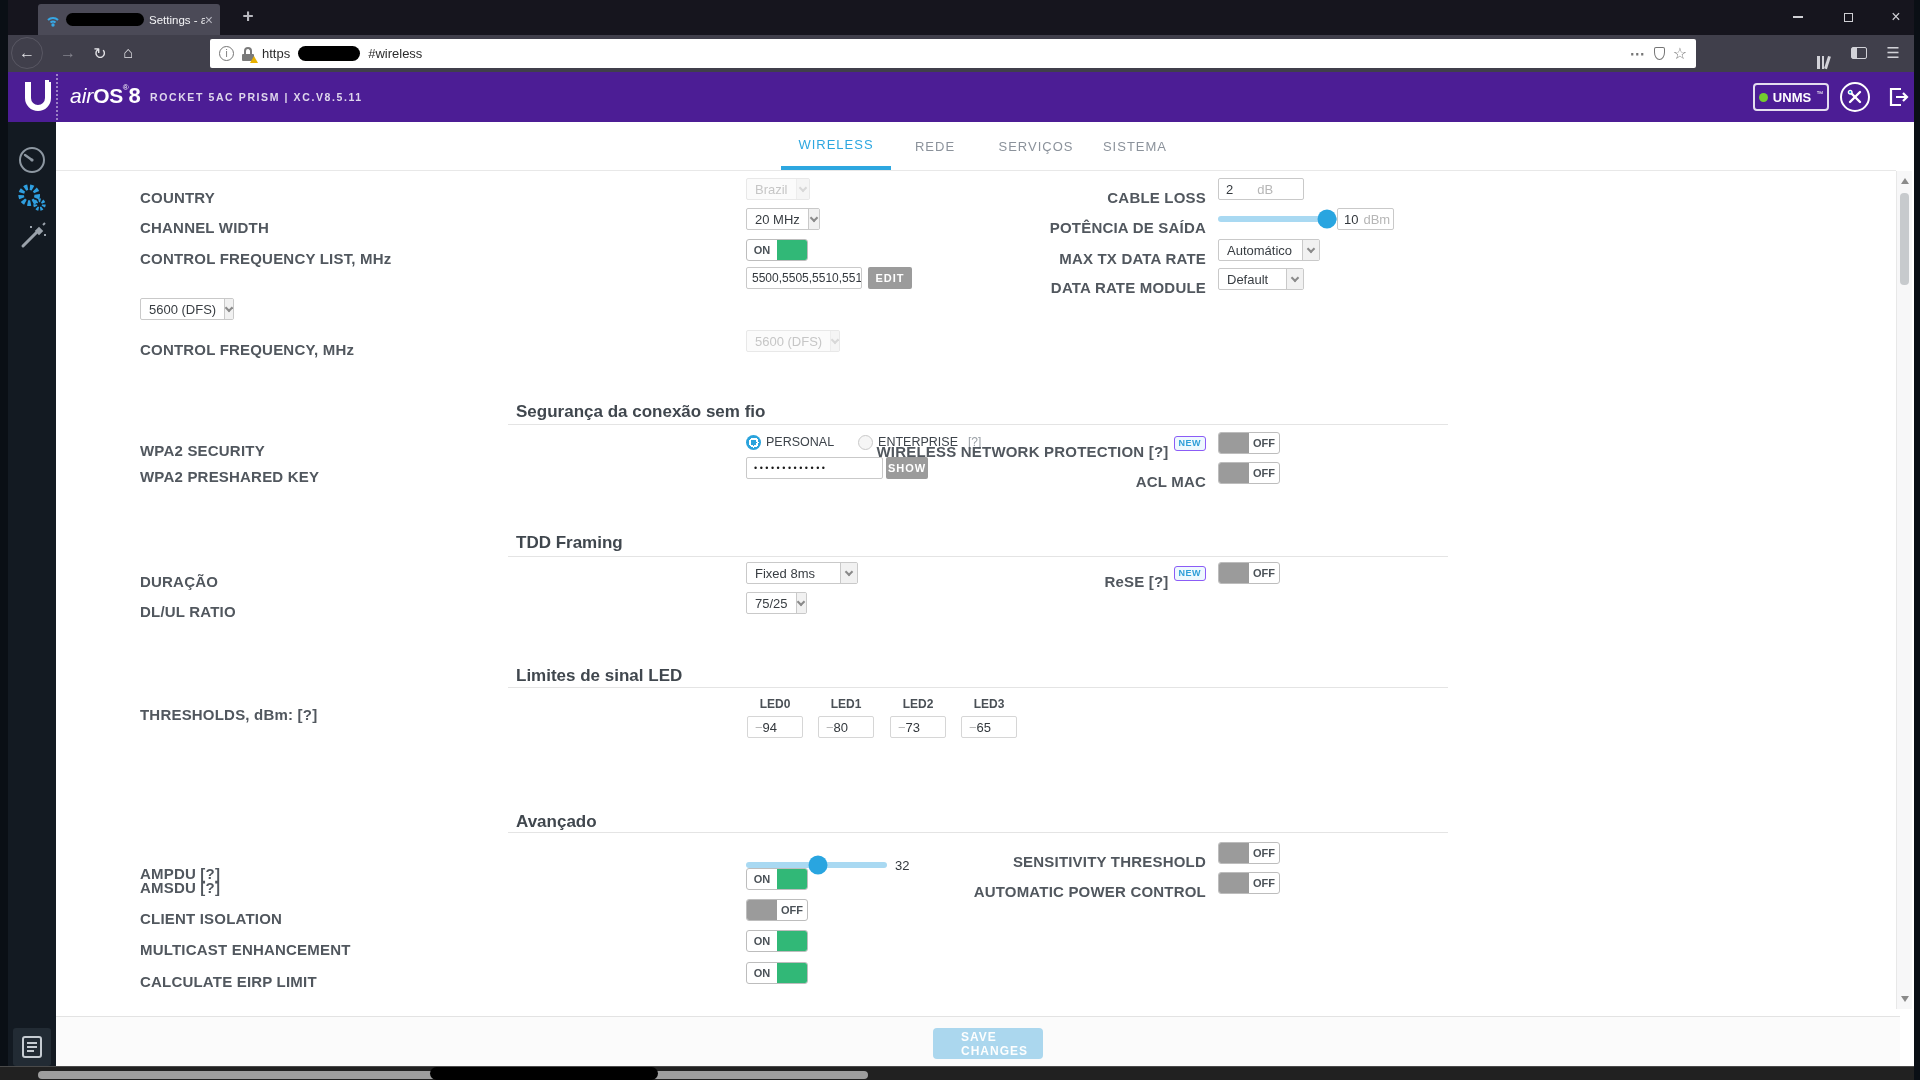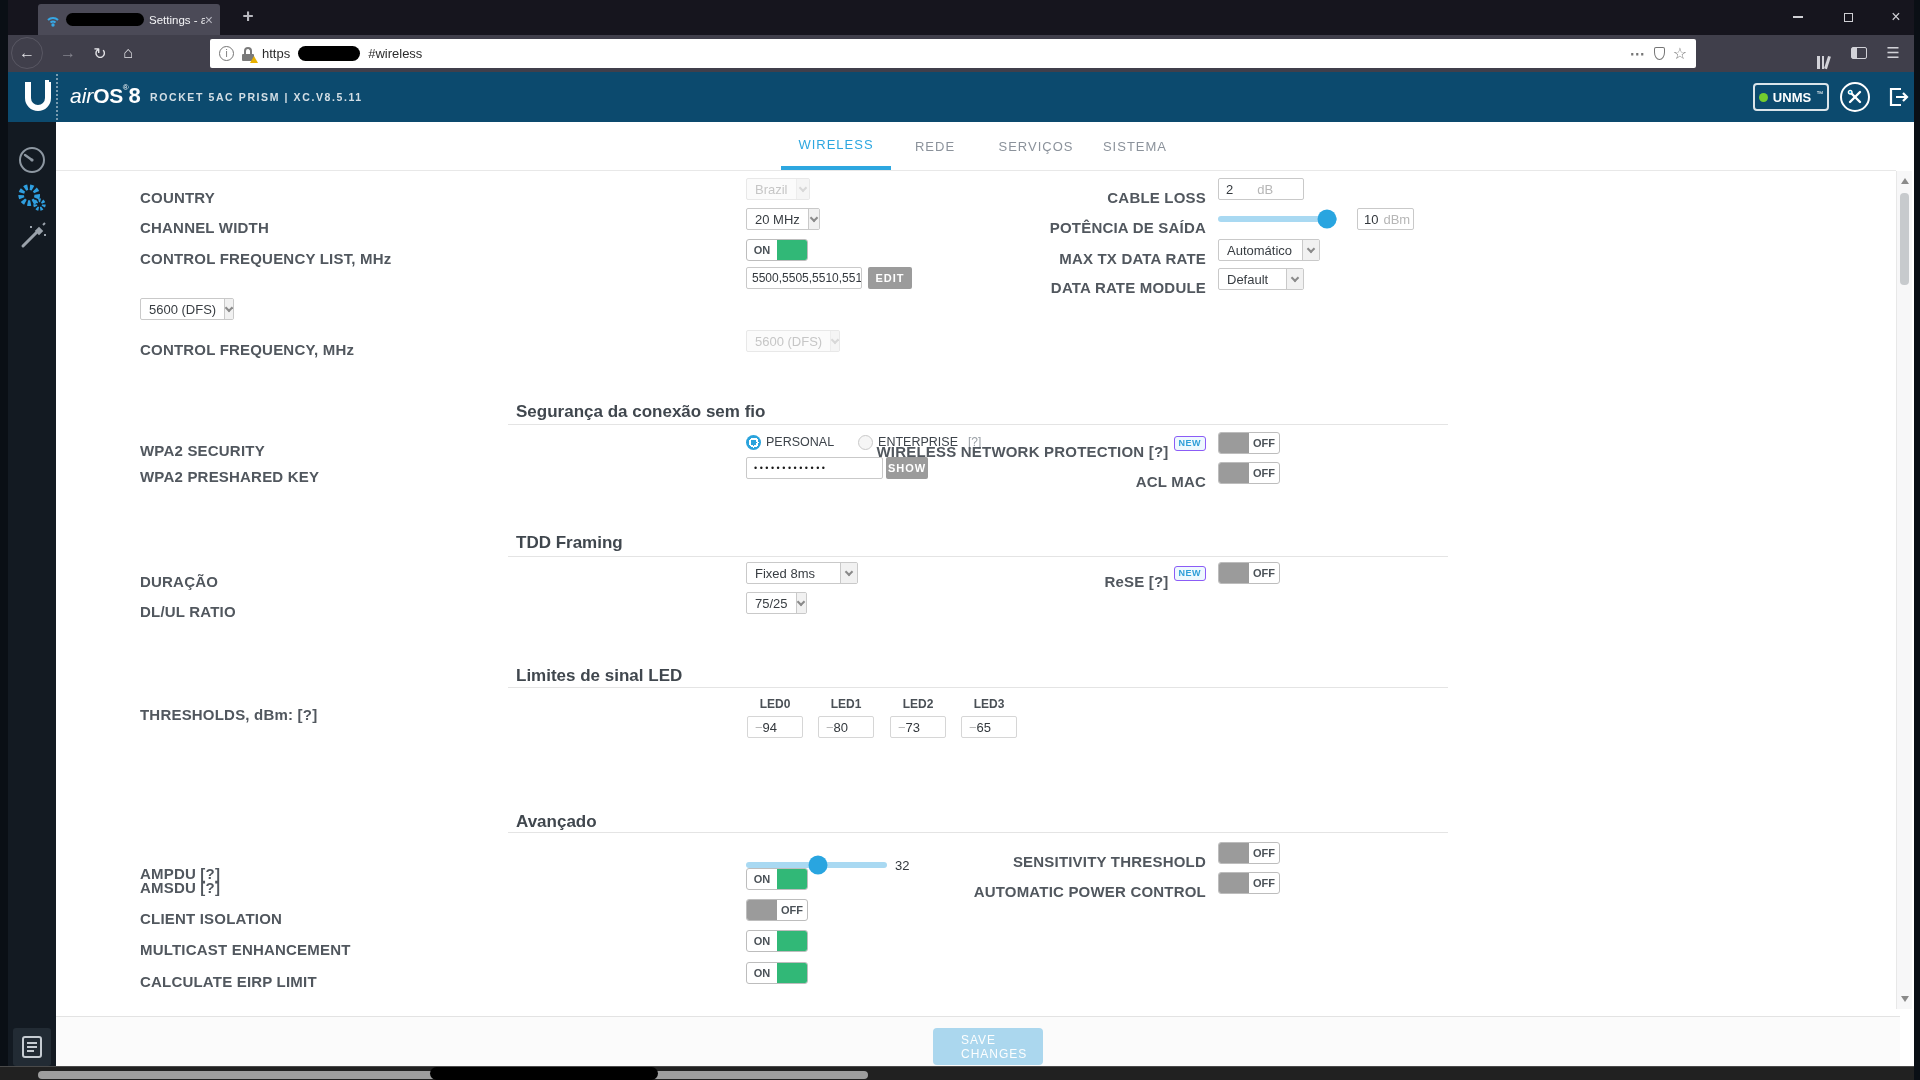--- a/index.html
+++ b/index.html
@@ -44,21 +44,21 @@
   .tb-right{position:absolute;top:2px;width:30px;height:32px;display:flex;align-items:center;justify-content:center;color:#d2d2d8;font-size:15px;}
   .tb-lib{left:1800px;display:flex;gap:2px;align-items:flex-end;}
   .tb-lib i{display:block;width:2.5px;height:13px;background:#d2d2d8;}
   .tb-lib i:nth-child(3){transform:rotate(18deg);}
   .tb-side{left:1836px;}
   .tb-side i{display:block;width:16px;height:12px;border:1.5px solid #d2d2d8;border-radius:2px;position:relative;}
   .tb-side i:before{content:"";position:absolute;left:0;top:0;bottom:0;width:5px;background:#d2d2d8;}
   .tb-menu{left:1870px;}
 
   
-  .appheader{position:absolute;left:8px;top:72px;width:1906px;height:50px;background:#0c4a6e;color:#fff;}
+  .appheader{position:absolute;left:8px;top:72px;width:1906px;height:50px;background:#4c1d95;color:#fff;}
   .ulogo{position:absolute;left:12px;top:6px;width:36px;height:38px;}
   .hsep{position:absolute;left:48px;top:2px;height:46px;border-left:2px dotted rgba(255,255,255,.45);}
   .brand{position:absolute;left:62px;top:11px;white-space:nowrap;color:#fff;}
   .brand .air{font-style:italic;font-size:21px;font-weight:normal;}
   .brand .os{font-size:21px;font-weight:bold;letter-spacing:-.5px;}
   .brand .reg{font-size:8px;vertical-align:top;}
   .brand .v8{font-size:22px;font-weight:bold;}
   .device{position:absolute;left:142px;top:19px;font-size:10.5px;font-weight:bold;letter-spacing:1.6px;color:rgba(255,255,255,.82);}
   .unms{position:absolute;left:1745px;top:11px;width:76px;height:28px;border:2px solid rgba(255,255,255,.85);border-radius:4px;display:flex;align-items:center;justify-content:center;gap:5px;}
   .unms .dot{width:9px;height:9px;border-radius:50%;background:#74cd2e;}
@@ -110,21 +110,21 @@
   .shead{position:absolute;left:516px;font-size:17px;font-weight:bold;color:#40474e;margin-top:8px;}
   .sdiv{position:absolute;left:508px;width:940px;height:1px;background:#e4e4e4;}
   .ledhead{position:absolute;width:56px;text-align:center;font-size:12px;font-weight:bold;color:#4a5056;}
   .ledbox{position:absolute;width:56px;height:22px;border:1px solid #d6d6d6;border-radius:2px;display:flex;align-items:center;font-size:13px;background:#fff;}
   .ledbox .m{color:#b3b3b3;margin-left:7px;}
   .ledbox .v{flex:1;text-align:left;color:#33383d;margin-right:6px;}
   .pw{font-size:9px;letter-spacing:2.5px;color:#1a1a1a;}
 
   
   .savebar{position:absolute;left:56px;top:1016px;width:1844px;height:50px;background:#fbfbfb;border-top:1px solid #e3e3e3;}
-  .savebtn{position:absolute;left:877px;top:11px;width:110px;height:37px;background:#abd7ee;border-radius:4px;color:#fdfefe;font-size:12px;font-weight:normal;letter-spacing:1px;display:flex;align-items:center;justify-content:center;padding-left:28px;}
+  .savebtn{position:absolute;left:877px;top:11px;width:110px;height:31px;background:#abd7ee;border-radius:4px;color:#fdfefe;font-size:12px;font-weight:bold;letter-spacing:1px;display:flex;align-items:center;justify-content:center;padding-left:28px;}
   .bottomstrip{position:absolute;left:0;top:1066px;width:1920px;height:14px;background:#212121;border-top:1px solid #4a4a4a;}
   .graybar{position:absolute;left:38px;top:4px;width:830px;height:8px;border-radius:4px;background:#9e9e9e;}
   .bblob{position:absolute;left:430px;top:0;width:228px;height:13px;border-radius:7px;background:#000;}
 
   
   .sb{position:absolute;left:1896px;top:171px;width:16px;height:838px;background:#f7f7f8;border-left:1px solid #e8e8e8;}
   .sb .up,.sb .dn{position:absolute;left:4px;width:0;height:0;border-left:4px solid transparent;border-right:4px solid transparent;}
   .sb .up{top:7px;border-bottom:6px solid #8a8a8a;}
   .sb .dn{bottom:7px;border-top:6px solid #8a8a8a;}
   .sb .thumb{position:absolute;left:3px;top:22px;width:9px;height:92px;border-radius:4px;background:#c7cacd;}
@@ -316,21 +316,21 @@
         <span class="unit" style="margin-left:24px">dB</span>
       </span>
   </div>
   <div class="row r" style="top:208px">
     <span class="lblgrp">
         <span class="lbl">POTÊNCIA DE SAÍDA</span>
       </span>
     <span class="slider" style="width:119px">
         <span class="knob" style="left:92%"></span>
       </span>
-    <span class="inp" style="width:57px;margin-left:20px;gap:5px;padding:0 6px">
+    <span class="inp" style="width:57px;margin-left:0;gap:5px;padding:0 6px">
         <span>10</span>
         <span class="unit">dBm</span>
       </span>
   </div>
   <div class="row r" style="top:239px">
     <span class="lblgrp">
         <span class="lbl">MAX TX DATA RATE</span>
       </span>
     <span class="sel" style="width:102px">
         <span class="v">Automático</span>

